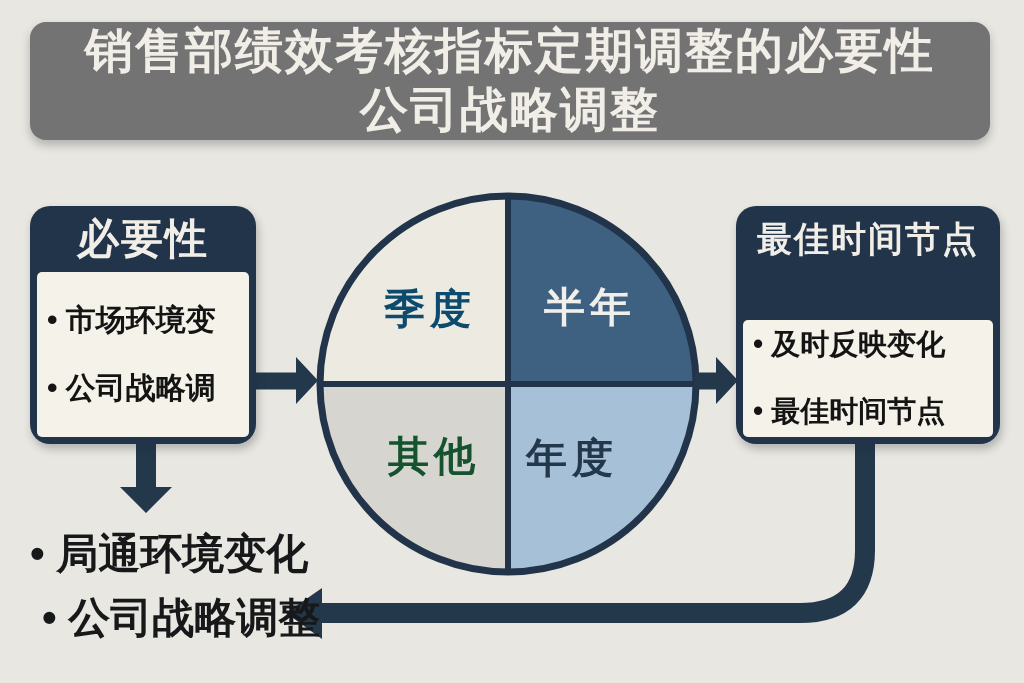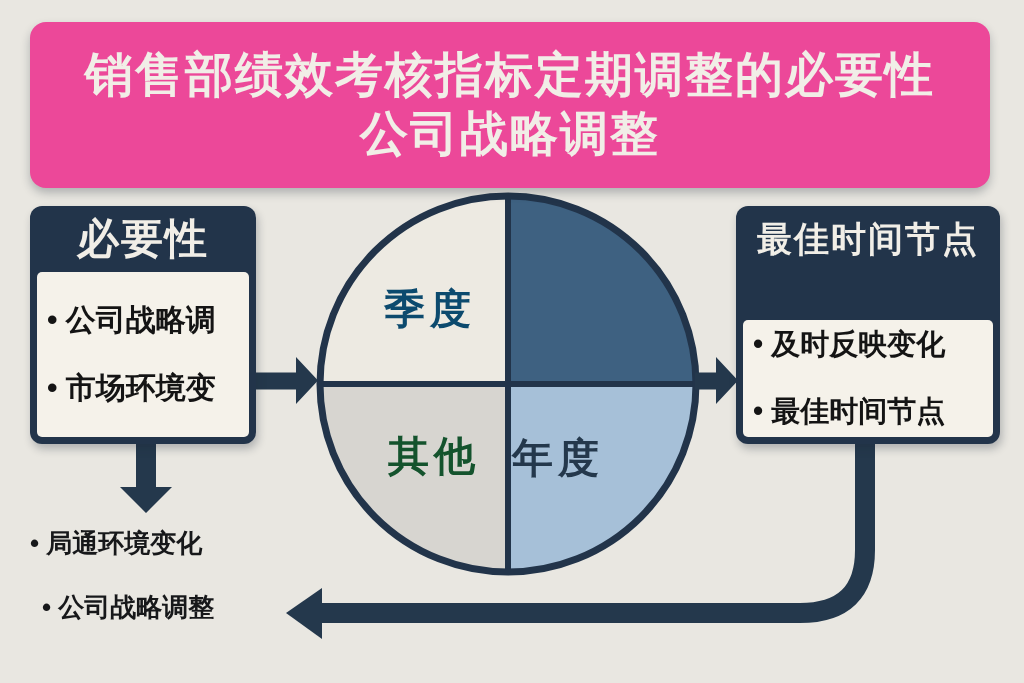--- a/index.html
+++ b/index.html
@@ -12,41 +12,41 @@
     overflow: hidden;
   }
   .layer-svg {
     position: absolute;
     left: 0; top: 0;
     width: 1024px; height: 683px;
   }
   .banner {
     position: absolute;
     left: 30px; top: 22px;
-    width: 960px; height: 166px;
-    background: #ec4899;
+    width: 960px; height: 118px;
+    background: #737373;
     border-radius: 16px;
     box-shadow: 0 5px 10px rgba(30,40,55,0.28);
     display: flex;
     flex-direction: column;
     align-items: center;
     justify-content: center;
     color: #f1eee7;
     font-weight: bold;
     font-size: 48px;
     letter-spacing: 2px;
     line-height: 1.22;
     text-align: center;
   }
   .info-box {
     position: absolute;
     top: 206px;
     height: 238px;
     background: #22344a;
-    border-radius: 12px;
+    border-radius: 20px;
     box-shadow: 2px 5px 9px rgba(30,40,55,0.28);
   }
   .info-box .hdr {
     height: 66px;
     display: flex;
     align-items: center;
     justify-content: center;
     color: #f1eee7;
     font-weight: bold;
     letter-spacing: 2px;
@@ -75,21 +75,21 @@
     transform: translate(-50%, -50%);
     font-weight: bold;
     font-size: 41px;
     letter-spacing: 5px;
     white-space: nowrap;
   }
   .note {
     position: absolute;
     left: 30px;
     font-weight: bold;
-    font-size: 26px;
+    font-size: 42px;
     color: #17181a;
     white-space: nowrap;
   }
   .note-1 { top: 526px; }
   .note-2 { top: 590px; margin-left: 12px; }
   .arrow { fill: #24384c; }
   .arrow-line { stroke: #24384c; stroke-width: 20; fill: none; }
   .pie-stroke { stroke: #22344a; fill: none; }
 </style>
 </head>
@@ -119,33 +119,34 @@
   </svg>
 
   <div class="banner">
     <div>销售部绩效考核指标定期调整的必要性</div>
     <div>公司战略调整</div>
   </div>
 
   <div class="info-box left-box">
     <div class="hdr">必要性</div>
     <div class="body">
+      <div>• 市场环境变</div>
       <div>• 公司战略调</div>
-      <div>• 市场环境变</div>
     </div>
   </div>
 
   <div class="info-box right-box">
     <div class="hdr">最佳时间节点</div>
     <div class="body">
       <div>• 及时反映变化</div>
       <div>• 最佳时间节点</div>
     </div>
   </div>
 
   <div class="pie-label" style="left: 430px; top: 309px; color: #0c4a6e;">季度</div>
+  <div class="pie-label" style="left: 590px; top: 307px; color: rgb(240, 239, 235);">半年</div>
   <div class="pie-label" style="left: 434px; top: 456px; color: #14532d;">其他</div>
-  <div class="pie-label" style="left: 558px; top: 458px; color: rgb(36, 56, 76);">年度</div>
+  <div class="pie-label" style="left: 572px; top: 458px; color: rgb(36, 56, 76);">年度</div>
 
   <div class="note note-1">• 局通环境变化</div>
   <div class="note note-2">• 公司战略调整</div>
 
 </div>
 
 </body></html>

